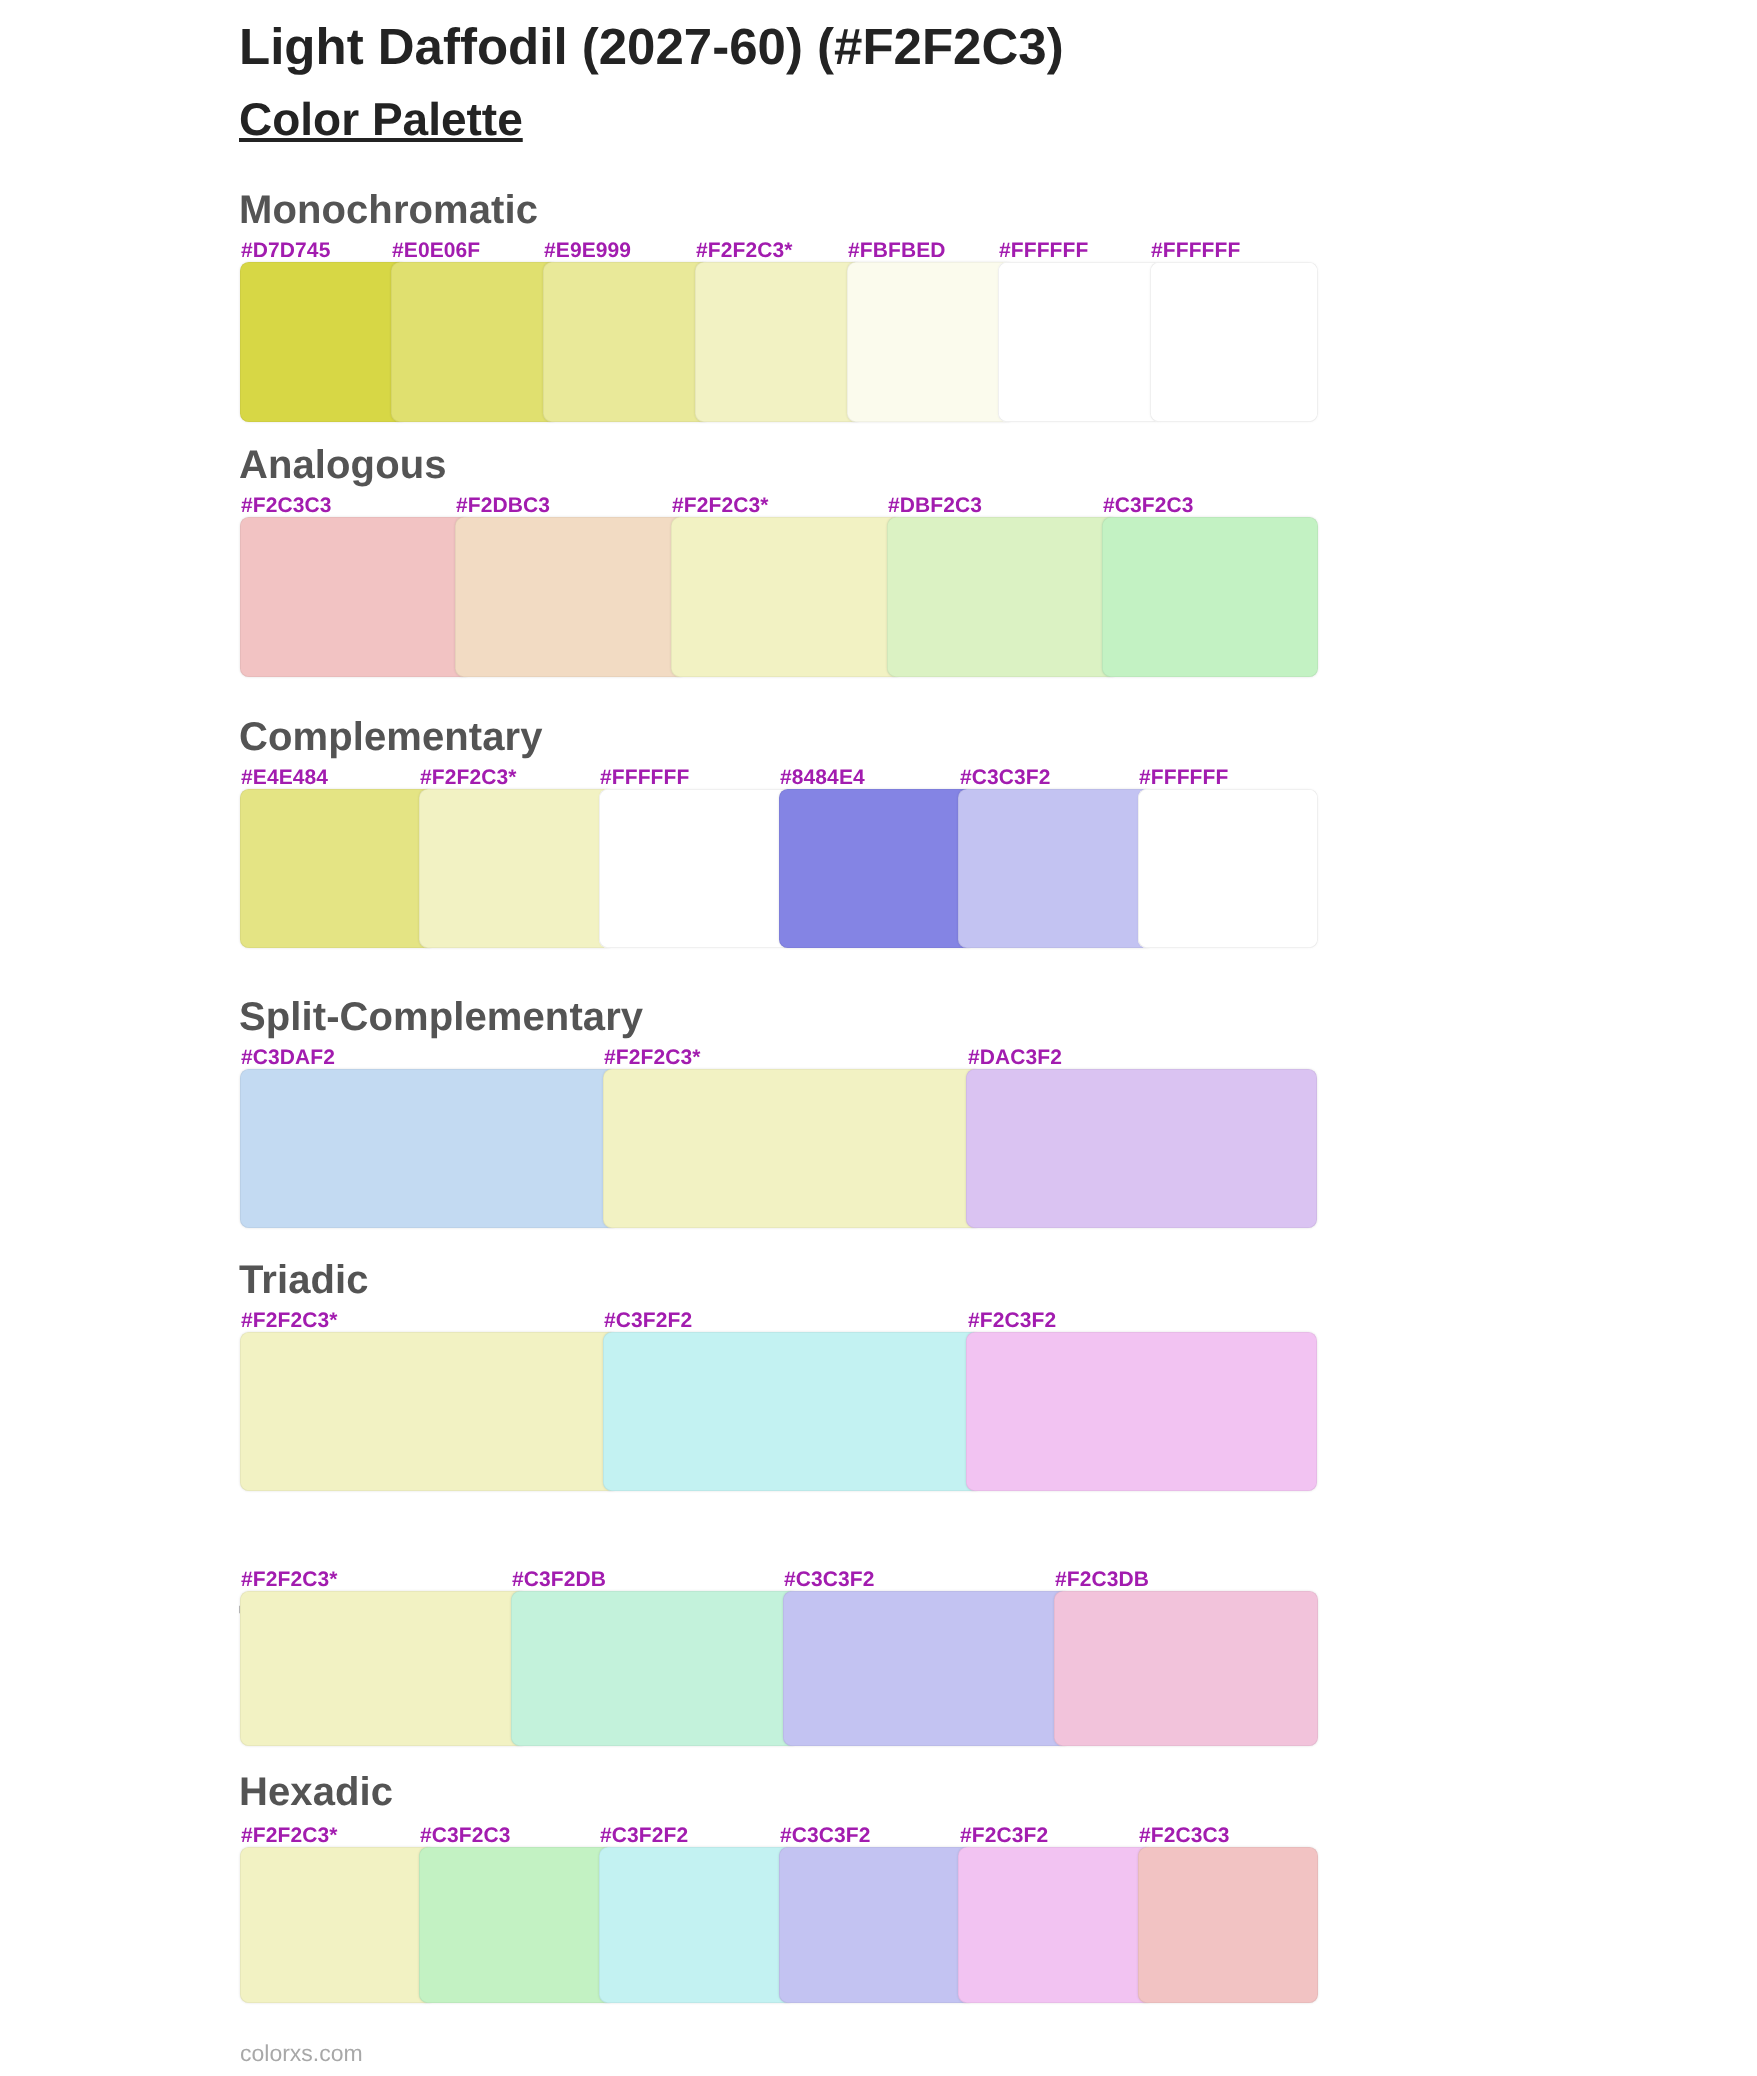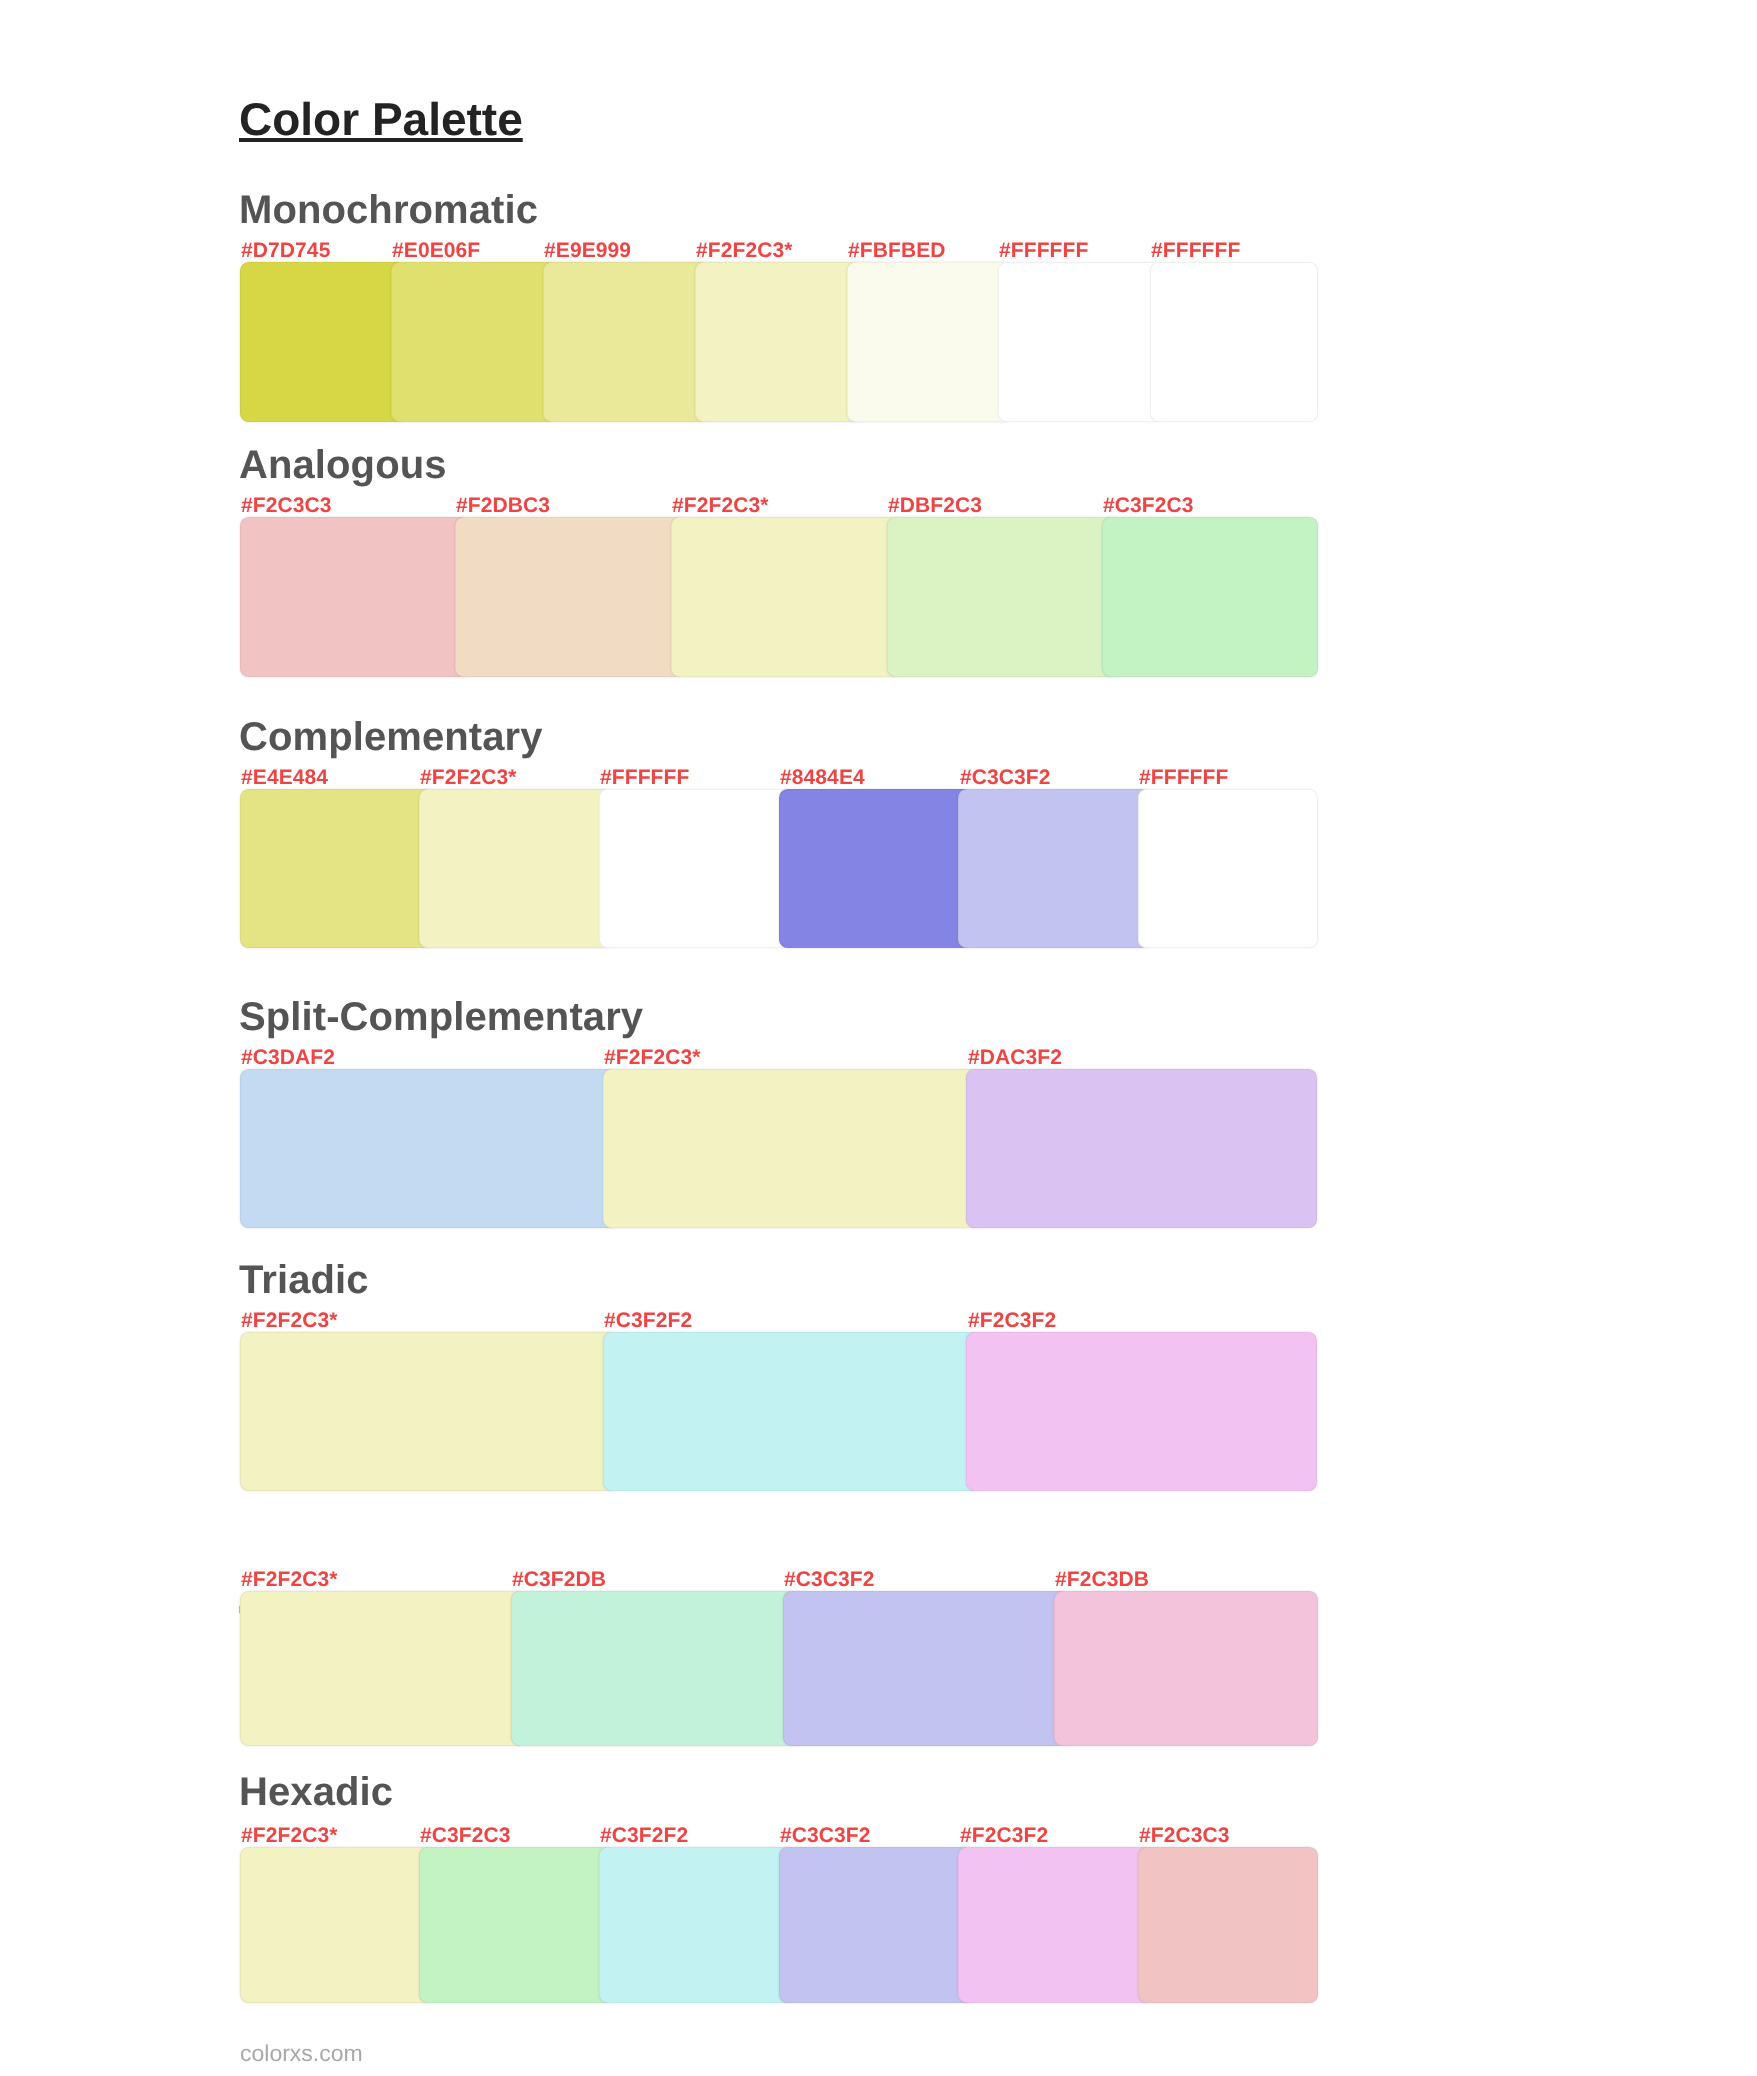--- a/index.html
+++ b/index.html
@@ -43,21 +43,21 @@
     font-weight: 700;
     color: #545454;
     white-space: nowrap;
     line-height: 1;
     letter-spacing: 0.1px;
   }
   .swatch-label {
     position: absolute;
     font-size: 21px;
     font-weight: 700;
-    color: #ef4444;
+    color: #a21caf;
     white-space: nowrap;
     line-height: 1;
     letter-spacing: 0.1px;
   }
   .swatch {
     position: absolute;
     border-radius: 8.8px;
     box-sizing: border-box;
     box-shadow: 0 0 2.4px rgba(0,0,0,0.13), inset 0 0 0 0.8px rgba(0,0,0,0.055);
   }
@@ -71,20 +71,21 @@
     color: #a8a8a8;
     font-weight: 400;
     line-height: 1;
     white-space: nowrap;
   }
 </style>
 </head>
 <body>
 
 <div class="page">
+  <div class="title" style="top: 21px;">Light Daffodil (2027-60) (#F2F2C3)</div>
   <div class="subtitle" style="top: 96px; text-decoration: underline;">Color Palette</div>
   <div id="sections">
       <div class="sec-group">
         <div class="sec-title" style="top: 190px;">Monochromatic</div>
         <div class="swatch-row">
           <div class="swatch" title="#D7D745" style="left: 240px; top: 262px; width: 168px; height: 160px; background: rgb(215, 215, 69); z-index: 10;"></div>
           <div class="swatch-label" style="left: 241px; top: 240px;">#D7D745</div>
           <div class="swatch" title="#E0E06F" style="left: 391px; top: 262px; width: 168px; height: 160px; background: rgb(224, 224, 111); z-index: 11;"></div>
           <div class="swatch-label" style="left: 392px; top: 240px;">#E0E06F</div>
           <div class="swatch" title="#E9E999" style="left: 543px; top: 262px; width: 168px; height: 160px; background: rgb(233, 233, 153); z-index: 12;"></div>

